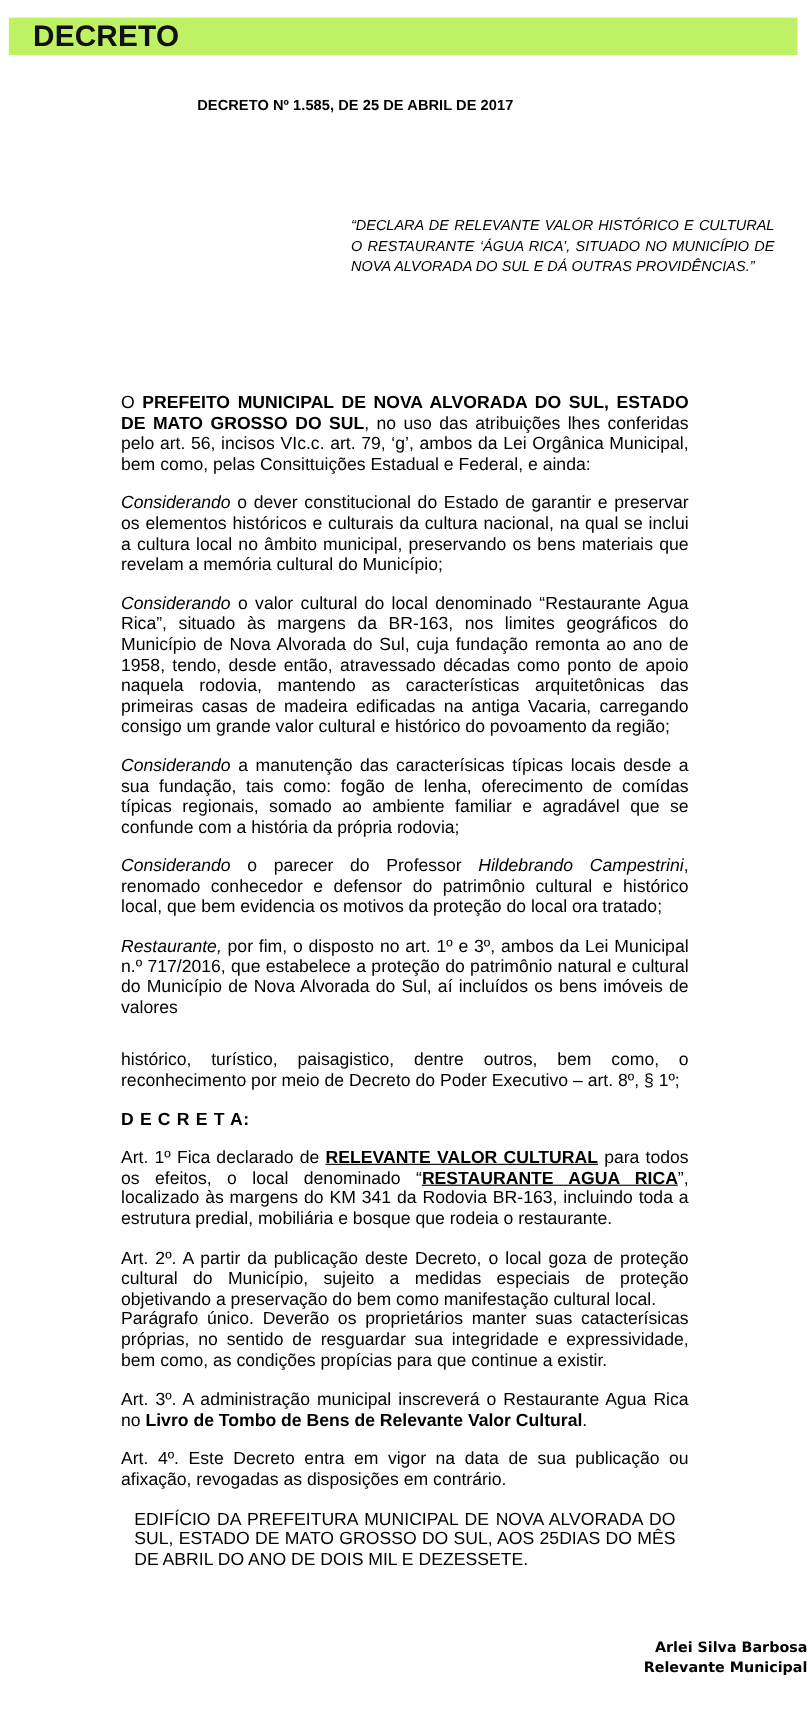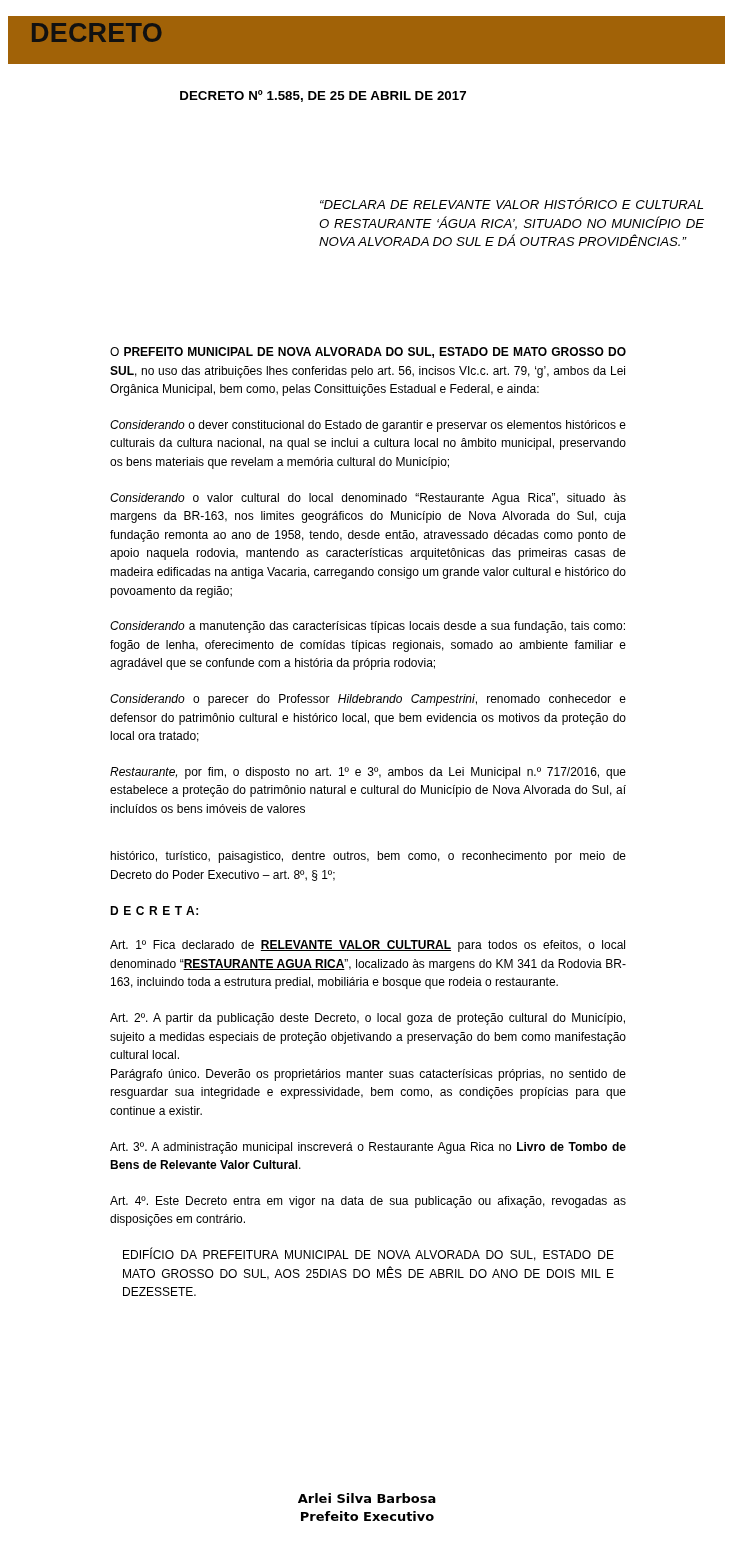--- a/index.html
+++ b/index.html
@@ -16,22 +16,22 @@
     overflow: hidden;
     position: relative;
   }
 
   
   .header-band {
     position: absolute;
     left: 8px;
     top: 16px;
     width: 717px;
-    height: 48px;
-    background: #a16207;
+    height: 34px;
+    background: #bef264;
   }
   .header-band-title {
     position: absolute;
     left: 22px;
     top: 1px;
     font-size: 27px;
     font-weight: bold;
     letter-spacing: 0.2px;
     line-height: 32px;
     color: #111111;
@@ -66,23 +66,23 @@
     font-style: italic;
     line-height: 18.6px;
     text-align: justify;
     text-align-last: left;
     margin-left: 14px;
   }
 
   .content {
     position: absolute;
     left: 110px;
-    top: 343px;
+    top: 358px;
     width: 516px;
-    font-size: 12px;
+    font-size: 16px;
     line-height: 18.6px;
   }
 
   .p {
     text-align: justify;
     text-align-last: left;
     margin: 0 0 17px 0;
   }
   .p.tight { margin-bottom: 0; }
 
@@ -102,21 +102,21 @@
     text-align: justify;
     text-align-last: left;
     margin: 12px;
   }
 
   .signature {
     position: absolute;
     left: 0;
     top: 1490px;
     width: 734px;
-    text-align: center;
+    text-align: right;
     font-family: "DejaVu Sans", sans-serif;
     font-size: 13px;
     font-weight: bold;
     line-height: 17.5px;
   }
 </style>
 </head>
 <body>
 
 <div class="doc">
@@ -158,16 +158,16 @@
     <p class="p"><span>Art. 3º. A administração municipal inscreverá o Restaurante Agua Rica no </span><b>Livro de Tombo de Bens de Relevante Valor Cultural</b><span>.</span></p>
 
     <p class="p">Art. 4º. Este Decreto entra em vigor na data de sua publicação ou afixação, revogadas as disposições em contrário.</p>
 
     <p class="closing">EDIFÍCIO DA PREFEITURA MUNICIPAL DE NOVA ALVORADA DO SUL, ESTADO DE MATO GROSSO DO SUL, AOS 25DIAS DO MÊS DE ABRIL DO ANO DE DOIS MIL E DEZESSETE.</p>
 
   </div>
 
   <div class="signature">
     <div>Arlei Silva Barbosa</div>
-    <div>Prefeito Executivo</div>
+    <div>Relevante Municipal</div>
   </div>
 
 </div>
 
 </body></html>

